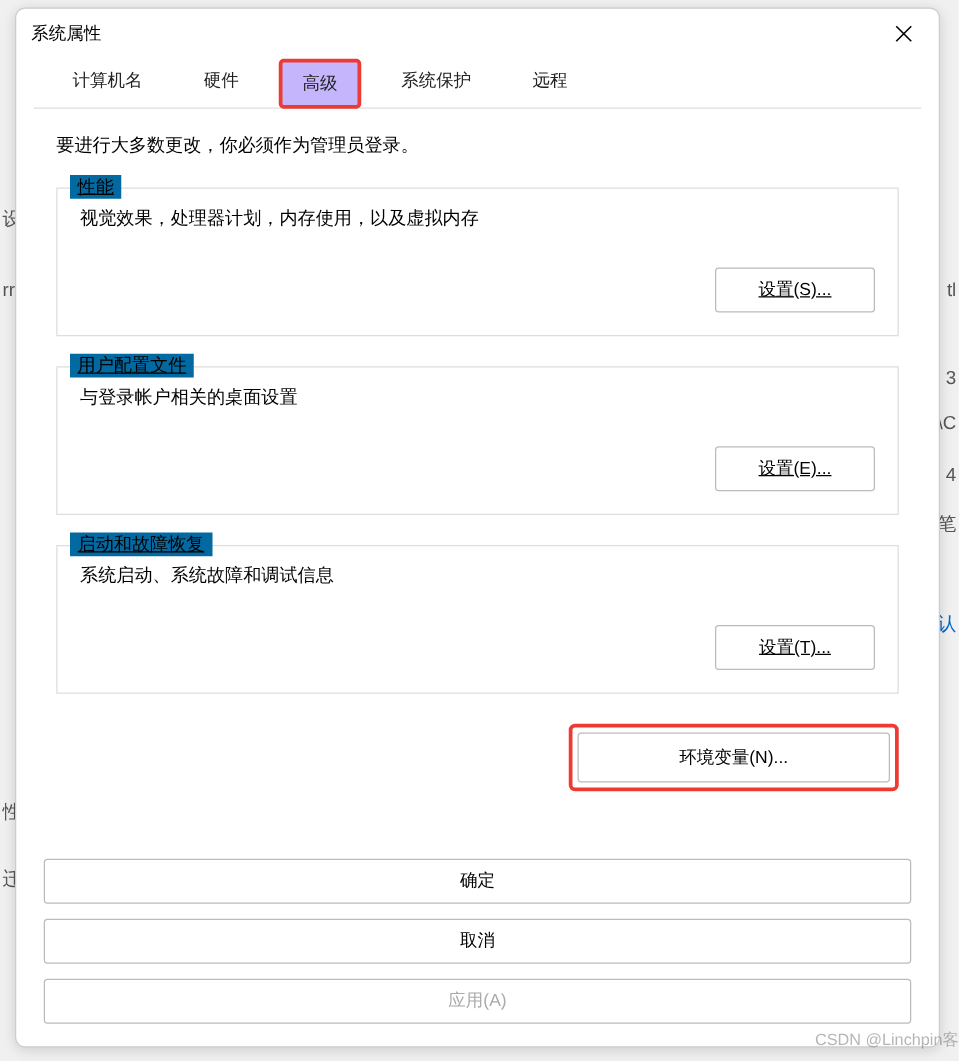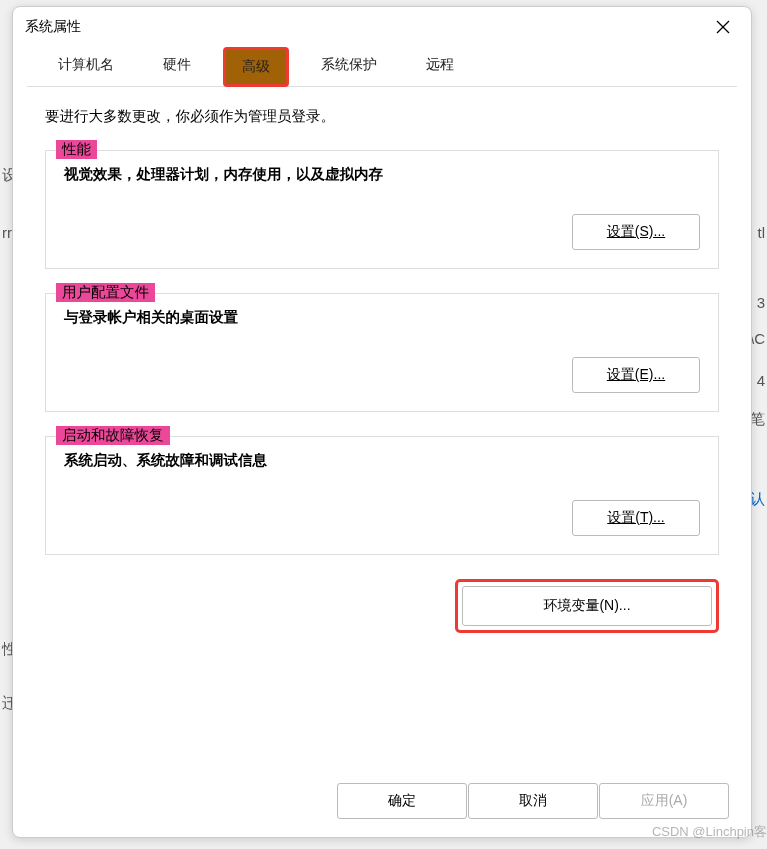--- a/index.html
+++ b/index.html
@@ -67,21 +67,21 @@
       border: 1px solid transparent;
       border-bottom: none;
       font-size: 14px;
       color: #222;
       position: relative;
     }
     .tab.active {
       border: 1px solid #ccc;
       border-bottom: 1px solid #fff;
       margin-bottom: -1px;
-      background: #a16207;
+      background: #c4b5fd;
     }
     .highlight-red {
       border: 3px solid #ed3b34 !important;
       border-radius: 4px;
       margin-bottom: -3px;
     }
     .content {
       flex: 1;
       padding: 20px 32px 10px 32px;
       overflow: auto;
@@ -93,28 +93,28 @@
     .group {
       border: 1px solid #ddd;
       padding: 14px 18px 18px 18px;
       margin-bottom: 24px;
       position: relative;
     }
     .group-title {
       position: absolute;
       top: -11px;
       left: 10px;
-      background: #ec4899;
+      background: #0369a1;
       padding: 0 6px;
       font-size: 14.5px;
+      text-decoration: underline;
     }
     .group-desc {
       font-size: 14.5px;
       margin-bottom: 30px;
-      font-weight: bold;
     }
     .group-btn-row {
       display: flex;
       justify-content: flex-end;
       text-decoration: underline;
     }
     .win-btn {
       min-width: 128px;
       padding: 8px 18px;
       background: #fff;
@@ -139,22 +139,23 @@
       border-radius: 5px;
       padding: 4px;
     }
     .env-btn-wrap .win-btn {
       min-width: 250px;
       padding: 10px 18px;
     }
     .footer {
       display: flex;
       justify-content: flex-end;
-      gap: 1px;
+      gap: 12px;
       padding: 14px 22px 18px 22px;
+      flex-direction: column;
     }
     .footer .win-btn {
       min-width: 130px;
     }
     .watermark {
       position: absolute;
       right: 0;
       bottom: 8px;
       font-size: 13px;
       color: rgba(120,120,120,0.55);

